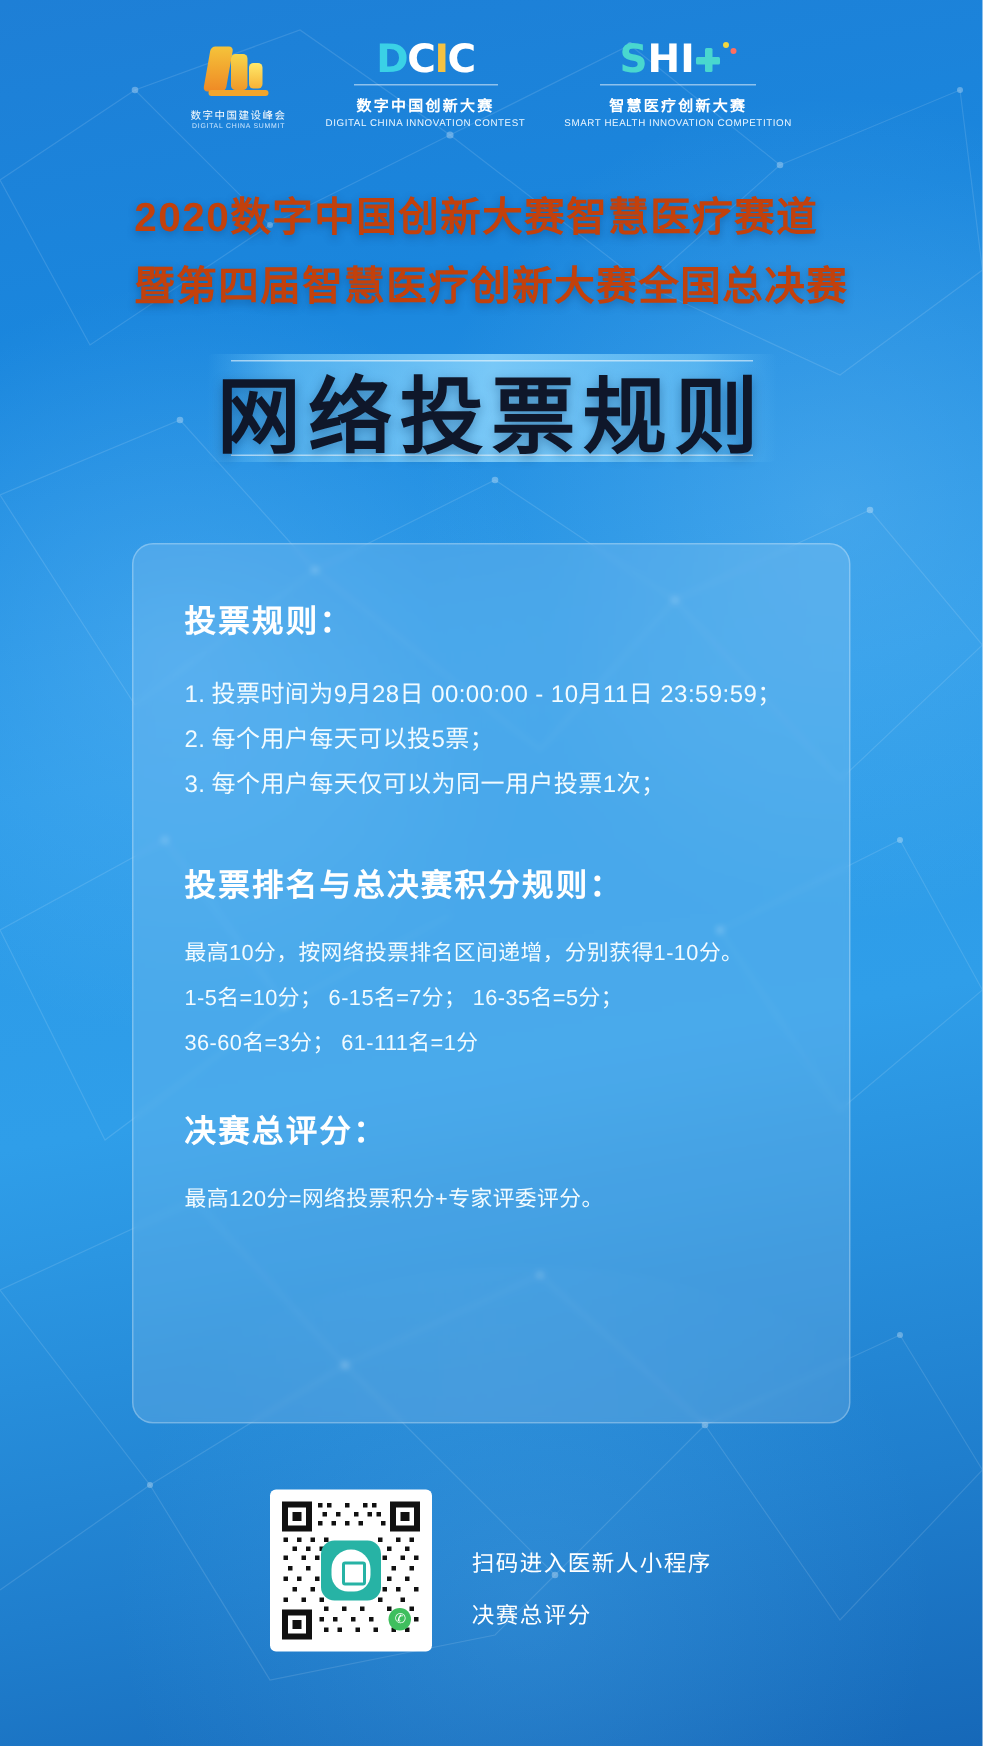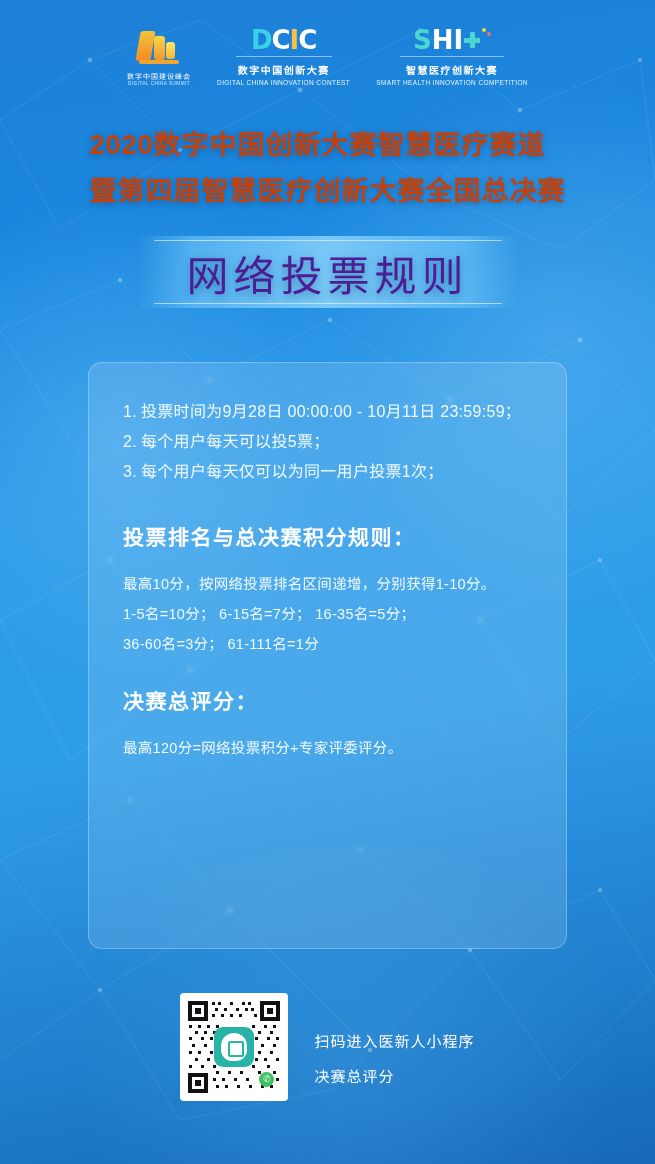--- a/index.html
+++ b/index.html
@@ -180,23 +180,23 @@
     content: "";
     position: absolute;
     left: 16px; right: 16px;
     height: 1px;
     background: rgba(255,255,255,0.55);
   }
   .banner-bg::before { top: 4px; }
   .banner-bg::after { bottom: 4px; }
   .banner-text {
     position: relative;
-    font-size: 42px;
-    font-weight: normal;
-    color: #4c1d95;
+    font-size: 56px;
+    font-weight: bold;
+    color: #0f172a;
     letter-spacing: 5px;
     text-shadow: 0 3px 8px rgba(0,50,100,0.4);
     white-space: nowrap;
   }
 
   
   .card {
     margin-top: 54px;
     width: 479px;
     min-height: 587px;
@@ -400,20 +400,21 @@
     <div class="head-line">暨第四届智慧医疗创新大赛全国总决赛</div>
   </div>
 
   <div class="banner-wrap">
     <div class="banner-bg"></div>
     <div class="banner-text">网络投票规则</div>
   </div>
 
   <div class="card">
 
+    <div class="sec-title">投票规则：</div>
     <ul class="rule-list">
       <li>
         <span class="num">1.</span><span>投票时间为9月28日 00:00:00 - 10月11日 23:59:59；</span>
       </li>
       <li>
         <span class="num">2.</span><span>每个用户每天可以投5票；</span>
       </li>
       <li>
         <span class="num">3.</span><span>每个用户每天仅可以为同一用户投票1次；</span>
       </li>

